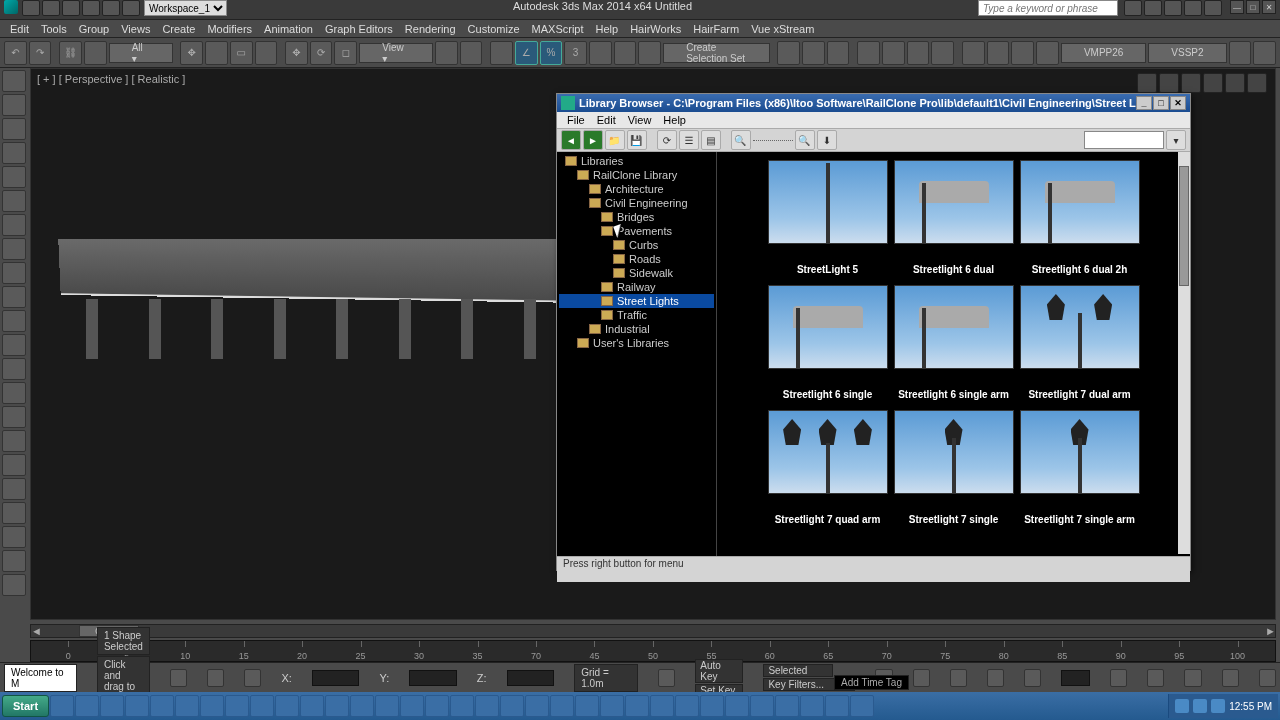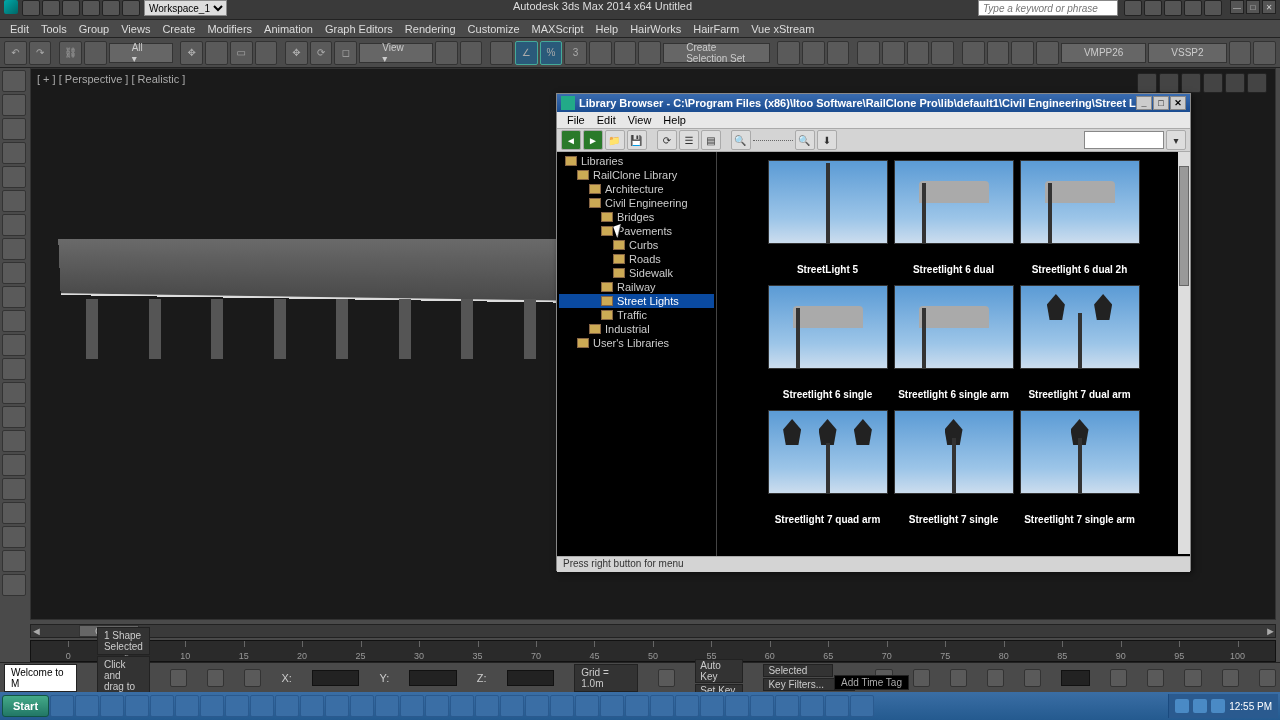--- a/index.html
+++ b/index.html
@@ -75,21 +75,21 @@
 .thumb-img { width: 120px; height: 88px; background: linear-gradient(#5b9bd5 0%, #9cc5e8 70%, #cde 100%); border: 1px solid #333; position: relative; overflow: hidden; }
 .thumb-label { color: #fff; font-size: 10px; font-weight: bold; margin-top: 20px; text-align: center; white-space: nowrap; }
 .lamp-pole { position: absolute; left: 50%; bottom: 0; width: 4px; height: 70px; background: #333; transform: translateX(-50%); }
 .lamp-head { position: absolute; top: 10px; left: 50%; width: 40px; height: 14px; background: #aaa; transform: translateX(-50%); border-radius: 4px 4px 0 0; }
 .ornate { position: absolute; top: 8px; left: 50%; transform: translateX(-50%); width: 18px; height: 26px; background: #222; clip-path: polygon(50% 0%, 100% 40%, 85% 100%, 15% 100%, 0% 40%); }
 .ornate.l { left: 30%; }
 .ornate.r { left: 70%; }
 .thumbs-sb { position: absolute; right: 0; top: 58px; bottom: 16px; width: 12px; background: #ddd; }
 .thumbs-sb .sb-thumb { position: absolute; left: 1px; top: 14px; width: 10px; height: 120px; background: #999; border: 1px solid #666; }
 
-.dialog-status { height: 16px; background: #d4d4d4; color: #333; font-size: 10px; padding: 1px 6px; border-top: 1px solid #aaa; }
+.dialog-status { height: 26px; background: #d4d4d4; color: #333; font-size: 10px; padding: 1px 6px; border-top: 1px solid #aaa; }
 
 
 .timeslider { position: absolute; bottom: 82px; left: 30px; right: 4px; height: 14px; background: #3a3a3a; border: 1px solid #222; display: flex; align-items: center; }
 .timeslider .slider-btn { width: 60px; height: 12px; margin-left: 38px; background: #666; border: 1px solid #333; color: #ccc; font-size: 9px; text-align: center; }
 
 .timeline { position: absolute; bottom: 58px; left: 30px; right: 4px; height: 22px; background: #2a2a2a; border: 1px solid #111; display: flex; align-items: flex-end; padding: 0 8px; }
 .tick { flex: 1; text-align: center; color: #999; font-size: 9px; position: relative; }
 .tick::before { content: ''; position: absolute; top: -10px; left: 50%; width: 1px; height: 6px; background: #666; }
 
 .statusbar { position: absolute; bottom: 28px; left: 0; right: 0; height: 30px; background: #4a4a4a; display: flex; align-items: center; padding: 0 4px; gap: 20px; border-top: 1px solid #222; }

